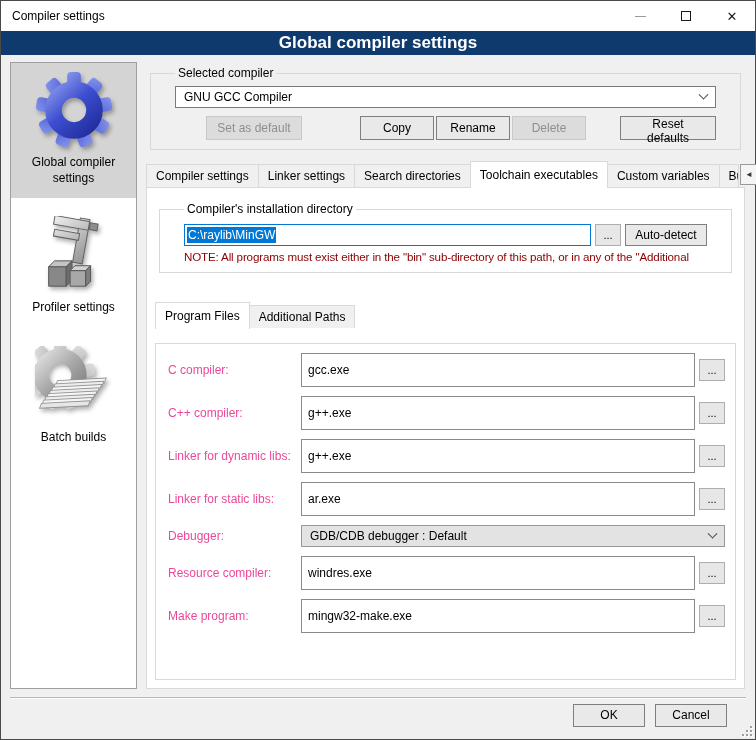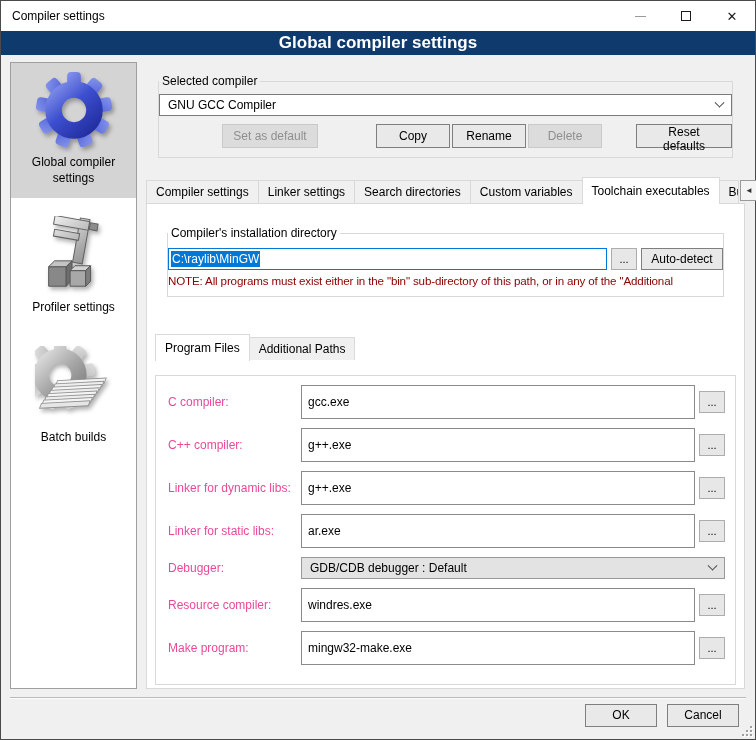--- a/index.html
+++ b/index.html
@@ -23,21 +23,21 @@
   .sidebar{width:127px;background:#fff;border:1px solid #9f9f9f;overflow:hidden;flex:0 0 auto;}
   .side-item{text-align:center;padding:8px 2px 12px;cursor:pointer;}
   .side-item.selected{background:#d4d4d4;}
   .side-item + .side-item{margin-top:10px;}
   .side-icon{display:block;margin:0 auto 6px;filter:drop-shadow(2px 3px 2px rgba(0,0,0,0.30));}
   .side-label{font-size:12px;color:#000;line-height:1.3;}
 
   .content{flex:1 1 auto;display:flex;flex-direction:column;min-width:0;}
 
   
-  fieldset.group{border:1px solid #d8d8d8;margin:12px;padding:6px 0 9px;background:transparent;}
+  fieldset.group{border:1px solid #d8d8d8;margin:4px;padding:6px 24px 9px;background:transparent;}
   fieldset.group legend{font-size:12px;padding:0 3px;color:#000;}
 
   
   .combo{height:22px;border:1px solid #7a7a7a;background:#fff;display:flex;align-items:center;padding:0 8px;font-size:12px;cursor:pointer;}
   .combo .combo-text{flex:1;overflow:hidden;white-space:nowrap;}
   .chev{width:7px;height:7px;border-right:1.4px solid #4a4a4a;border-bottom:1.4px solid #4a4a4a;transform:rotate(45deg) translate(-2px,-2px);flex:0 0 auto;}
   .combo.gray{background:#e3e3e3;border-color:#999;}
 
   
   button{font-size:12px;color:#000;background:#e9e9e9;border:1px solid #7f7f7f;height:24px;padding:0 10px;cursor:pointer;}
@@ -71,21 +71,21 @@
 
   
   .frow{display:flex;align-items:center;margin-bottom:9px;}
   .flabel{width:133px;flex:0 0 auto;font-size:12px;color:#ec4899;}
   .tfield{flex:1;height:34px;border:1px solid #8a8a8a;background:#fff;font-size:12px;padding:0 6px;min-width:0;}
   .frow .browse{margin-left:4px;flex:0 0 auto;}
   .frow .combo{flex:1;}
 
   
   .sep{height:2px;margin:0 9px;border-top:1px solid #b9b9b9;border-bottom:1px solid #fdfdfd;flex:0 0 auto;}
-  .footer{flex:0 0 40px;display:flex;align-items:center;justify-content:flex-end;padding:0 16px 8px 0;position:relative;}
+  .footer{flex:0 0 40px;display:flex;align-items:center;justify-content:flex-end;padding:0 28px 8px 0;position:relative;}
   .footer button{width:72px;height:23px;}
   .footer .b-ok{margin-right:10px;}
   .grip{position:absolute;right:3px;bottom:3px;width:10px;height:10px;}
   .grip i{position:absolute;width:2px;height:2px;background:#9f9f9f;box-shadow:1px 1px 0 #fff;}
   .grip i:nth-child(1){right:0;bottom:0;}
   .grip i:nth-child(2){right:4px;bottom:0;}
   .grip i:nth-child(3){right:8px;bottom:0;}
   .grip i:nth-child(4){right:0;bottom:4px;}
   .grip i:nth-child(5){right:4px;bottom:4px;}
   .grip i:nth-child(6){right:0;bottom:8px;}
@@ -214,22 +214,22 @@
           <button class="b-rename">Rename</button>
           <button class="b-delete" disabled="">Delete</button>
           <button class="b-reset">Reset defaults</button>
         </div>
       </fieldset>
 
       <div class="tabstrip">
         <div class="tab">Compiler settings</div>
         <div class="tab">Linker settings</div>
         <div class="tab">Search directories</div>
+        <div class="tab active">Toolchain executables</div>
         <div class="tab">Custom variables</div>
-        <div class="tab active">Toolchain executables</div>
         <div class="tab tab-clip">Build</div>
         <div class="tab-scroll">
           <button>◄</button>
 
         </div>
       </div>
 
       <div class="tabpage">
 
         <fieldset class="group">

